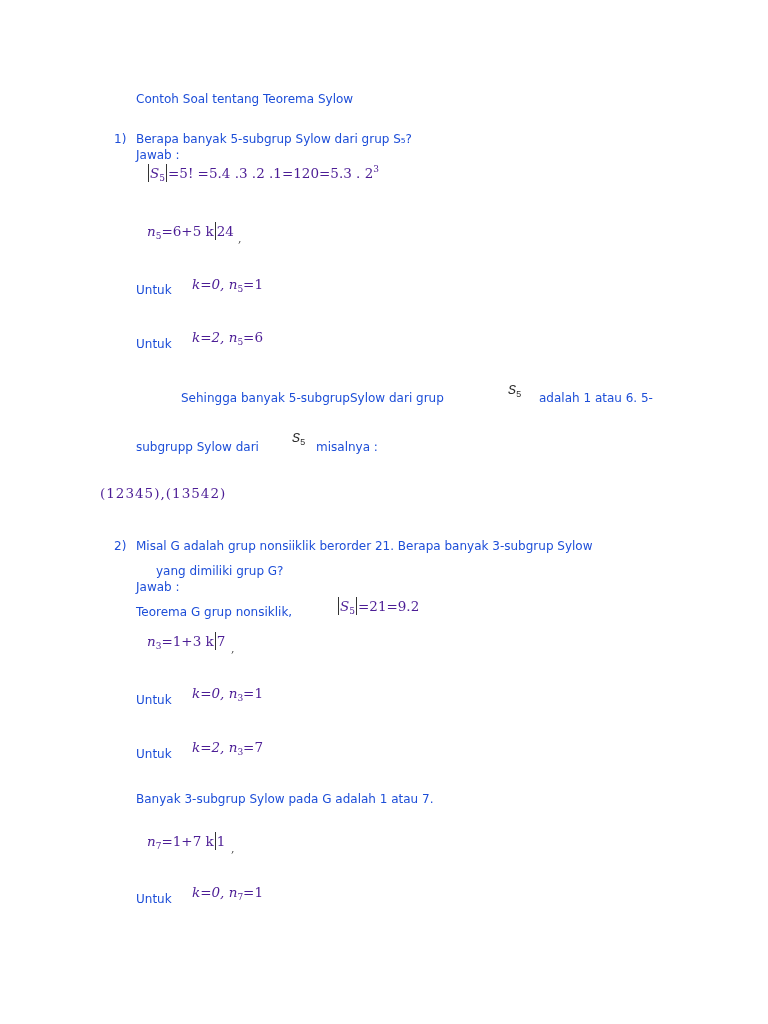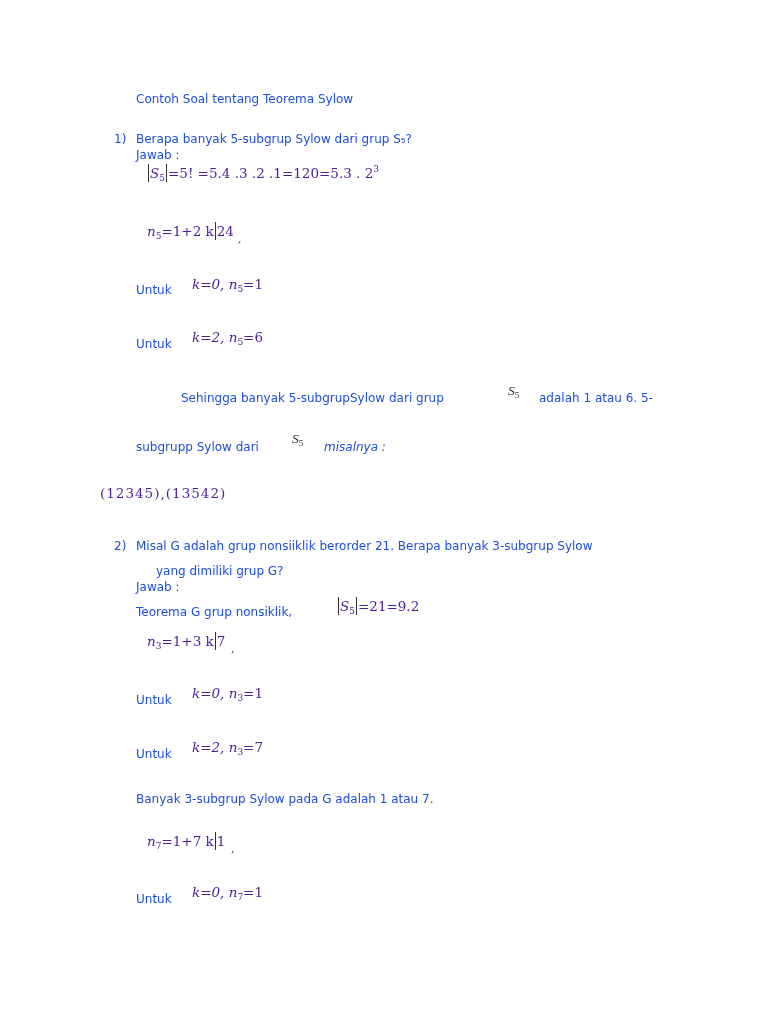--- a/index.html
+++ b/index.html
@@ -22,21 +22,21 @@
       font-family: "DejaVu Serif", "Liberation Serif", serif;
       font-size: 13.5px;
       color: #4c1d95;
       letter-spacing: 0px;
     }
     .math i { font-style: italic; }
     .math sub { font-size: 9px; vertical-align: -3px; font-style: normal; }
     .math sup { font-size: 9px; vertical-align: 6px; }
     .bar { display: inline-block; border-left: 1px solid #333; height: 18px; vertical-align: -4px; margin: 0 1px; }
     .s5 {
-      font-family: Liberation Serif, serif;
+      font-family: Liberation Mono, monospace;
       font-style: italic;
       font-size: 13.5px;
       color: #2e2e2e;
     }
     .s5 sub { font-size: 9px; font-style: normal; vertical-align: -3px; }
     .comma { font-family: "DejaVu Serif", serif; font-size: 11px; color: #444; }
   </style>
 </head>
 <body>
 
@@ -44,21 +44,21 @@
 
 <div class="abs txt" style="left:114px; top:132px;">1)</div>
 <div class="abs txt" style="left:136px; top:132px;">Berapa banyak 5-subgrup Sylow dari grup S₅?</div>
 <div class="abs txt" style="left:136px; top:148px;">Jawab :</div>
 
 <div class="abs math" style="left:147px; top:164px;">
   <span class="bar"></span><i>S</i><sub>5</sub><span class="bar"></span><span>=5! =5.4 .3 .2 .1=120=5.3 . 2</span><sup>3</sup>
 </div>
 
 <div class="abs math" style="left:147px; top:222px;">
-  <i>n</i><sub>5</sub><span>=1+2 k</span><span class="bar"></span><span>24</span>
+  <i>n</i><sub>5</sub><span>=6+5 k</span><span class="bar"></span><span>24</span>
 </div>
 <div class="abs comma" style="left:238px; top:232px;">,</div>
 
 <div class="abs txt" style="left:136px; top:283px;">Untuk</div>
 <div class="abs math" style="left:192px; top:276px;">
   <i>k=0,</i> <i>n</i><sub>5</sub><span>=1</span>
 </div>
 
 <div class="abs txt" style="left:136px; top:337px;">Untuk</div>
 <div class="abs math" style="left:192px; top:329px;">
@@ -68,21 +68,21 @@
 <div class="abs txt" style="left:181px; top:391px;">Sehingga banyak 5-subgrupSylow dari grup</div>
 <div class="abs s5" style="left:508px; top:383px;">
   <span>S</span><sub>5</sub>
 </div>
 <div class="abs txt" style="left:539px; top:391px;">adalah 1 atau 6. 5-</div>
 
 <div class="abs txt" style="left:136px; top:440px;">subgrupp Sylow dari</div>
 <div class="abs s5" style="left:292px; top:431px;">
   <span>S</span><sub>5</sub>
 </div>
-<div class="abs txt" style="left:324px; top:440px;font-style:italic;">misalnya :</div>
+<div class="abs txt" style="left:316px; top:440px;">misalnya :</div>
 
 <div class="abs math" style="left:100px; top:485px; letter-spacing:1px;">(12345),(13542)</div>
 
 <div class="abs txt" style="left:114px; top:539px;">2)</div>
 <div class="abs txt" style="left:136px; top:539px;">Misal G adalah grup nonsiiklik berorder 21. Berapa banyak 3-subgrup Sylow</div>
 <div class="abs txt" style="left:120px; top:564px;margin-left:36px;">yang dimiliki grup G?</div>
 <div class="abs txt" style="left:136px; top:580px;">Jawab :</div>
 <div class="abs txt" style="left:136px; top:605px;">Teorema G grup nonsiklik,</div>
 
 <div class="abs math" style="left:337px; top:597px;">

